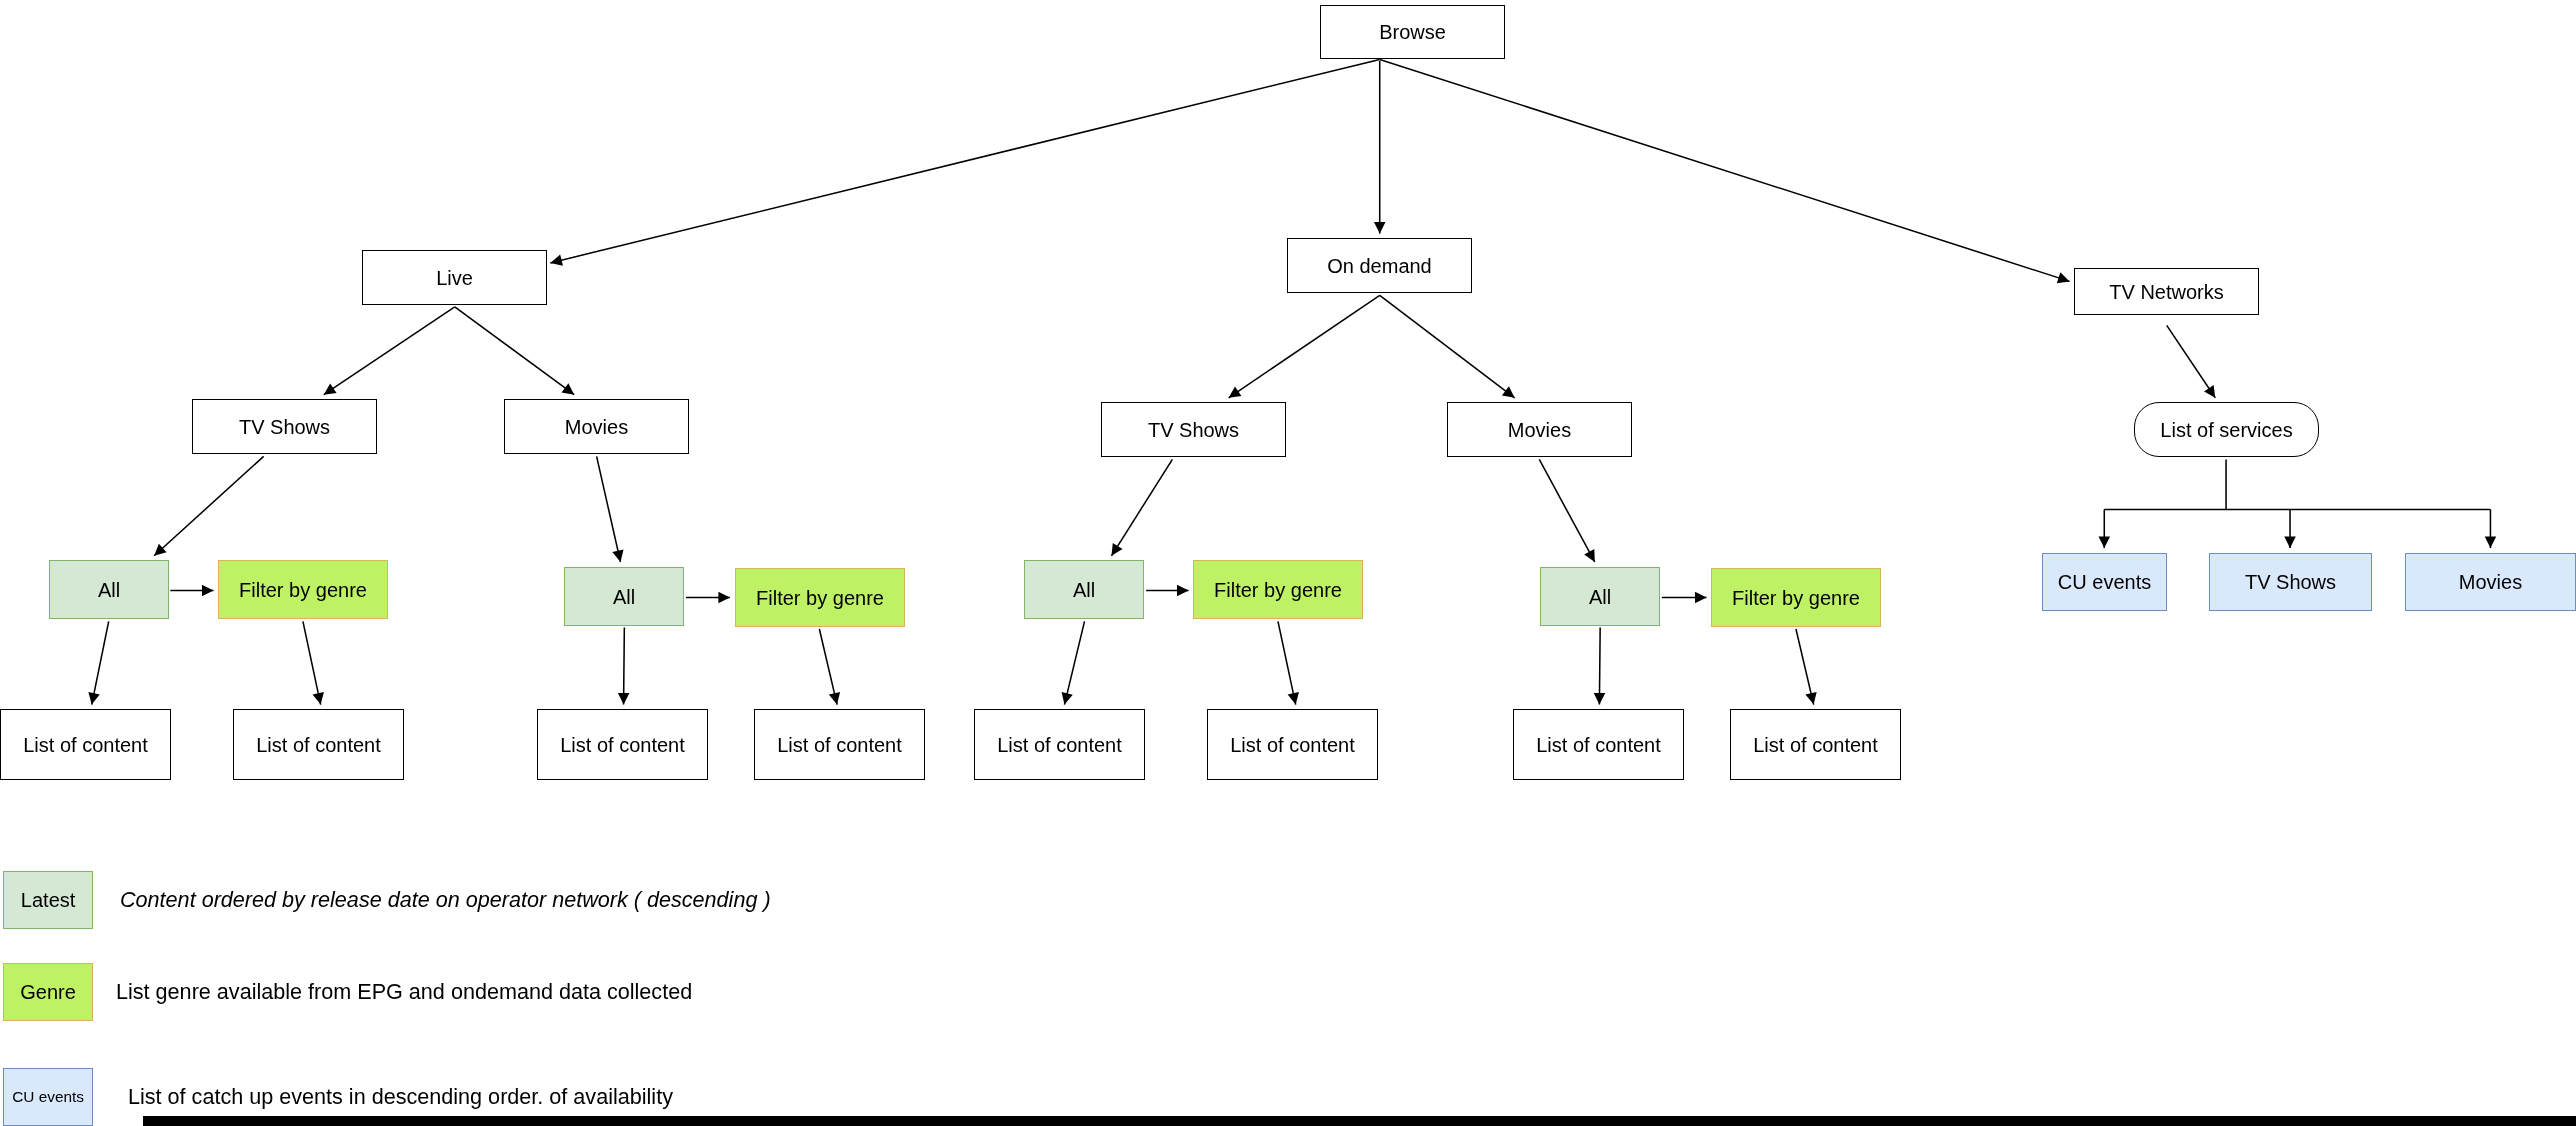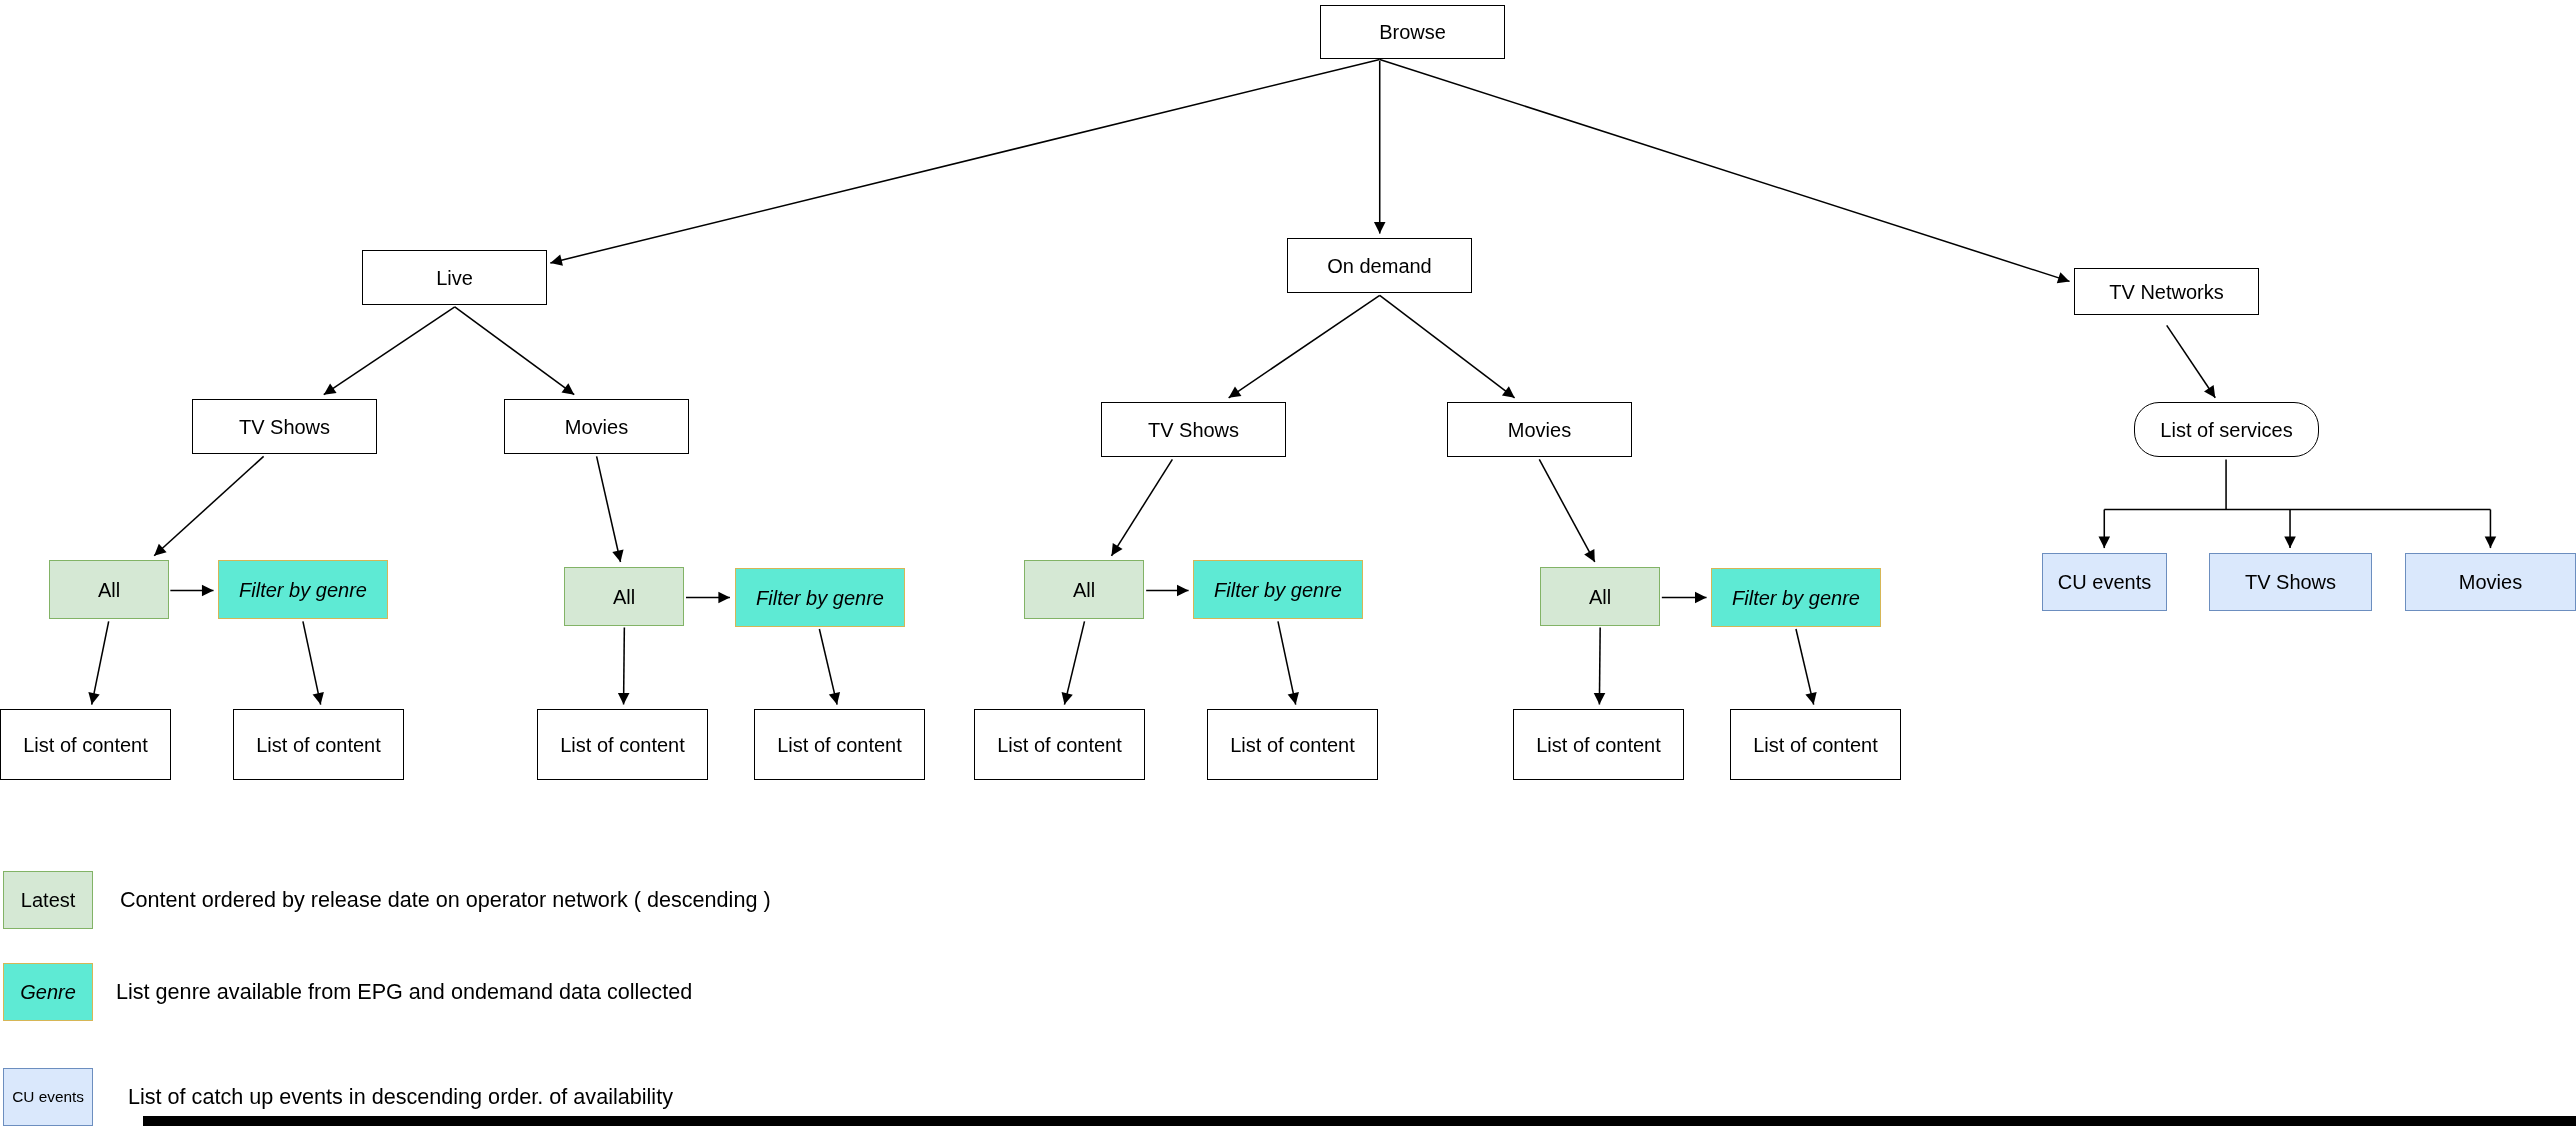--- a/index.html
+++ b/index.html
@@ -7,21 +7,21 @@
   body { font-family: "Liberation Sans", sans-serif; color: #000; }
   .canvas { position: relative; width: 2576px; height: 1127px; background: #ffffff; overflow: hidden; }
   .edges { position: absolute; left: 0; top: 0; width: 2576px; height: 1127px; }
   .edge { stroke: #000000; stroke-width: 2; fill: none; }
   .node {
     position: absolute; display: flex; align-items: center; justify-content: center;
     text-align: center; font-size: 20px; line-height: 1.2;
     background: #ffffff; border: 1.5px solid #000000;
   }
   .node.green  { background: #d5e8d4; border-color: #82b366; }
-  .node.yellow { background: #5eead4; border-color: #d6b656; font-style: italic; }
+  .node.yellow { background: #bef264; border-color: #d6b656; }
   .node.blue   { background: #dae8fc; border-color: #6c8ebf; }
   .node.small-label { font-size: 15.4px; }
   .legend-text { position: absolute; display: flex; align-items: center; font-size: 21.6px; white-space: nowrap; }
   .bottom-bar { position: absolute; background: #000000; }
 </style>
 </head>
 <body>
 
 <div class="canvas">
 
@@ -89,21 +89,21 @@
   <div class="node" style="left:0px;top:709px;width:171px;height:71px;">List of content</div>
   <div class="node" style="left:233px;top:709px;width:171px;height:71px;">List of content</div>
   <div class="node" style="left:537px;top:709px;width:171px;height:71px;">List of content</div>
   <div class="node" style="left:754px;top:709px;width:171px;height:71px;">List of content</div>
   <div class="node" style="left:974px;top:709px;width:171px;height:71px;">List of content</div>
   <div class="node" style="left:1207px;top:709px;width:171px;height:71px;">List of content</div>
   <div class="node" style="left:1513px;top:709px;width:171px;height:71px;">List of content</div>
   <div class="node" style="left:1730px;top:709px;width:171px;height:71px;">List of content</div>
 
   <div class="node green" style="left:3.1px;top:871px;width:90px;height:58px;">Latest</div>
-  <div class="legend-text" style="left:120px;top:871px;height:58px;">Content ordered by release date on operator network ( descending )</div>
+  <div class="legend-text" style="left:120px;top:871px;height:58px;font-style:italic;">Content ordered by release date on operator network ( descending )</div>
 
   <div class="node yellow" style="left:3.1px;top:963px;width:90px;height:58px;">Genre</div>
   <div class="legend-text" style="left:116px;top:963px;height:58px;">List genre available from EPG and ondemand data collected</div>
 
   <div class="node blue small-label" style="left:3.1px;top:1068px;width:90px;height:58px;">CU events</div>
   <div class="legend-text" style="left:128px;top:1068px;height:58px;">List of catch up events in descending order. of availability</div>
 
   <div class="bottom-bar" style="left:143px;top:1116px;width:2433px;height:10.8px;"></div>
 
 </div>

